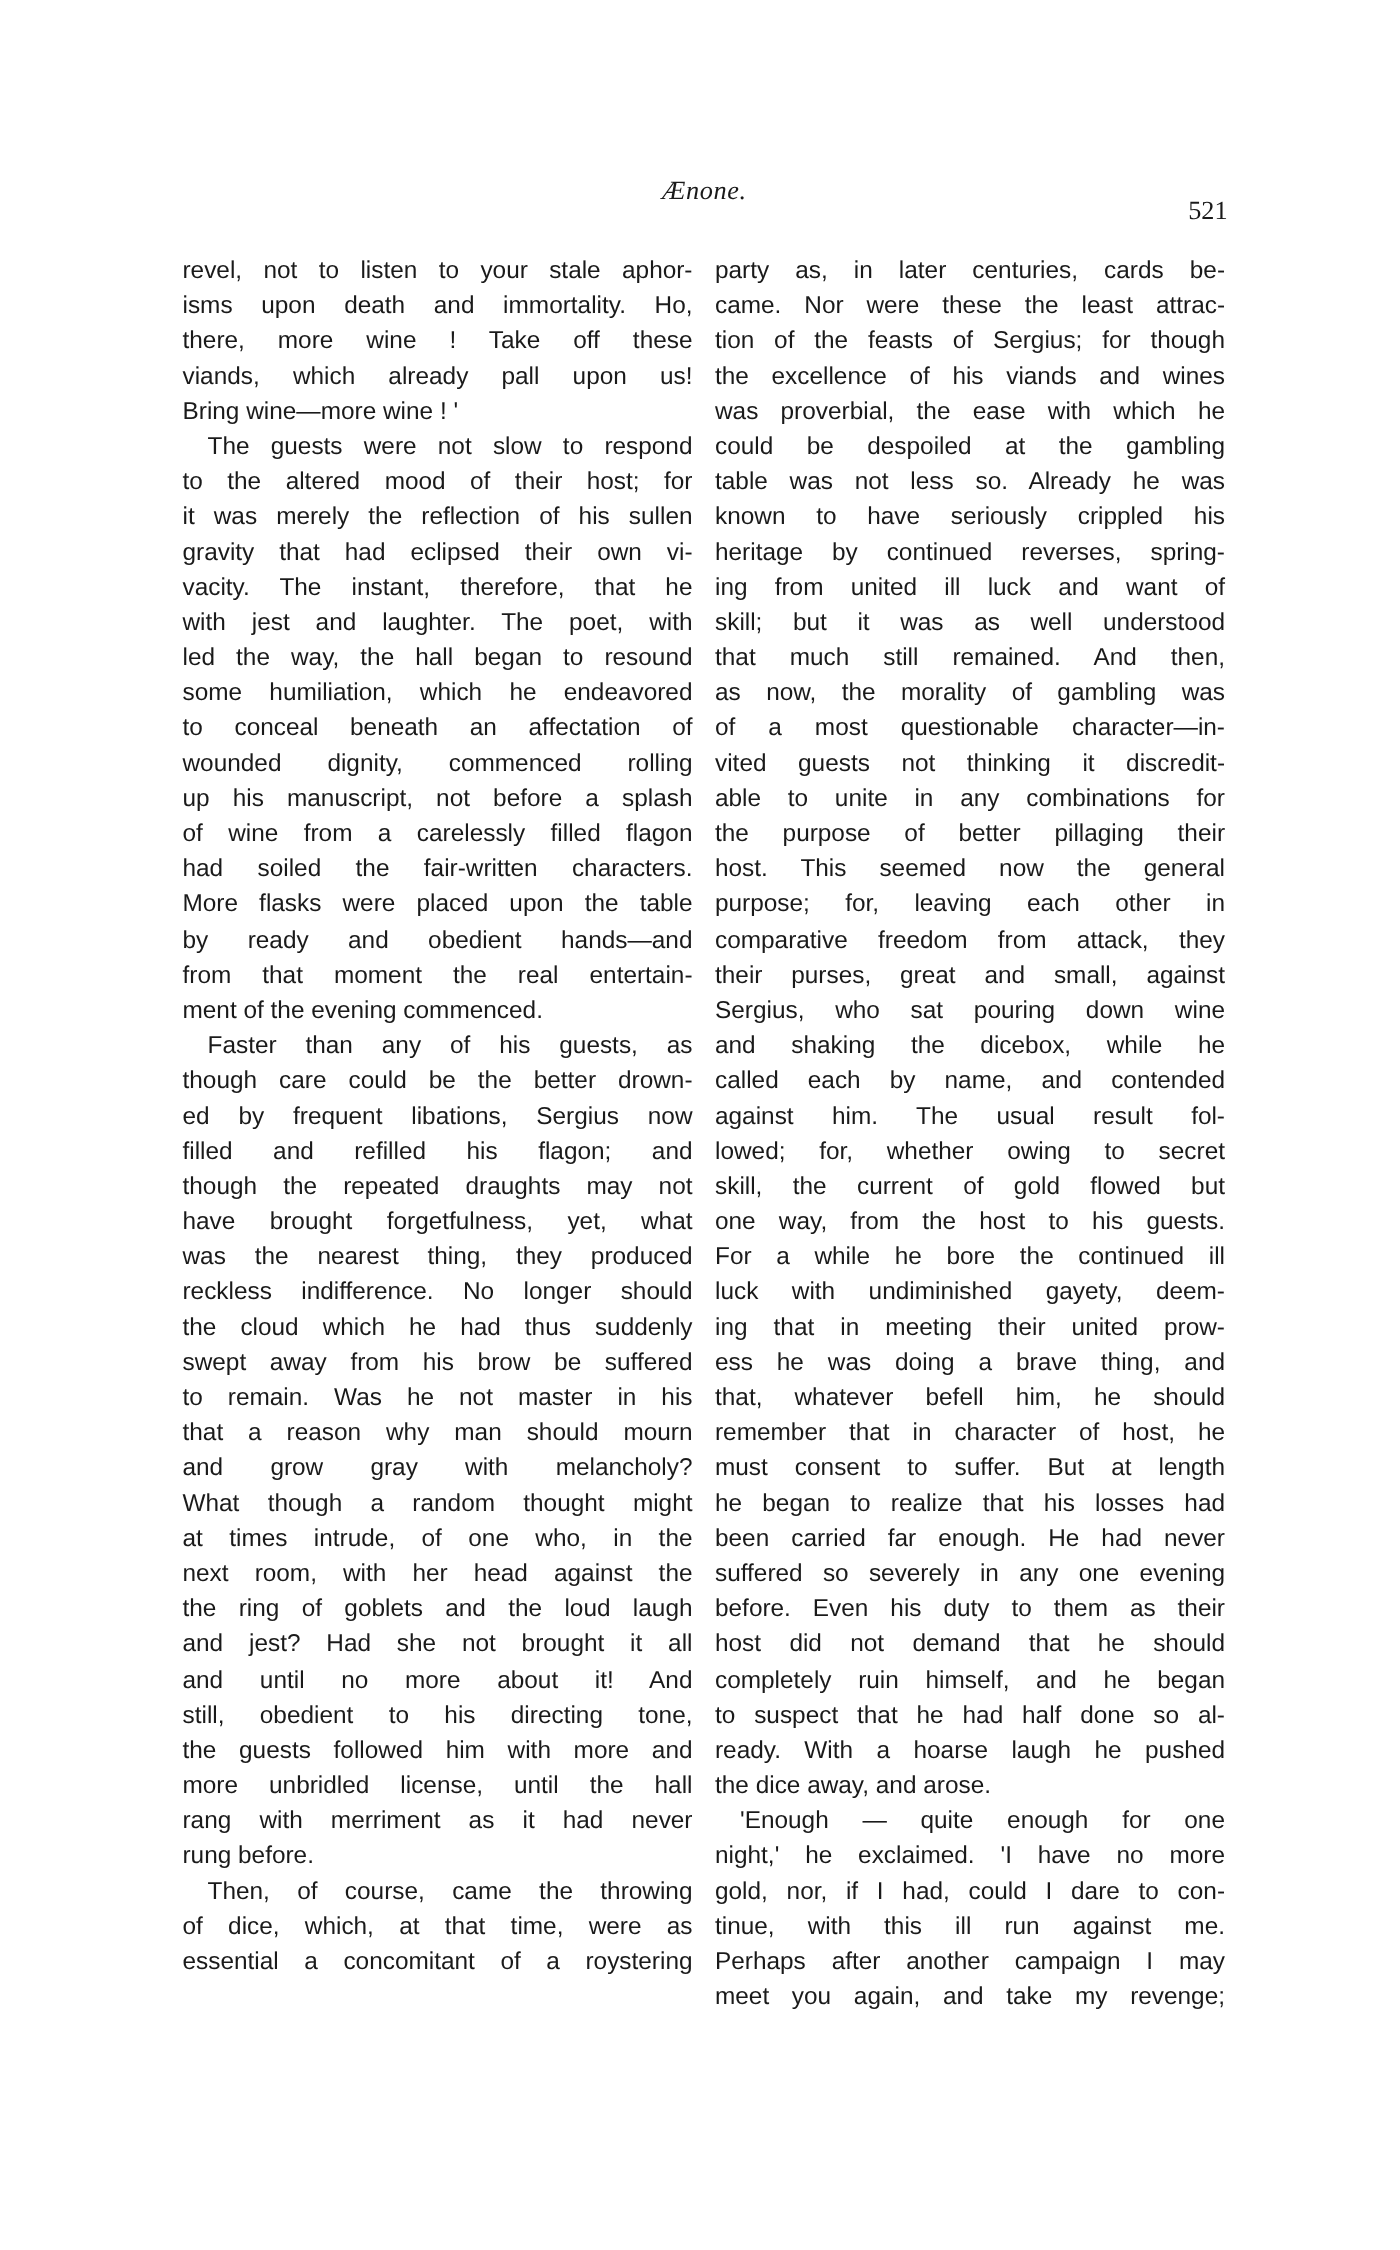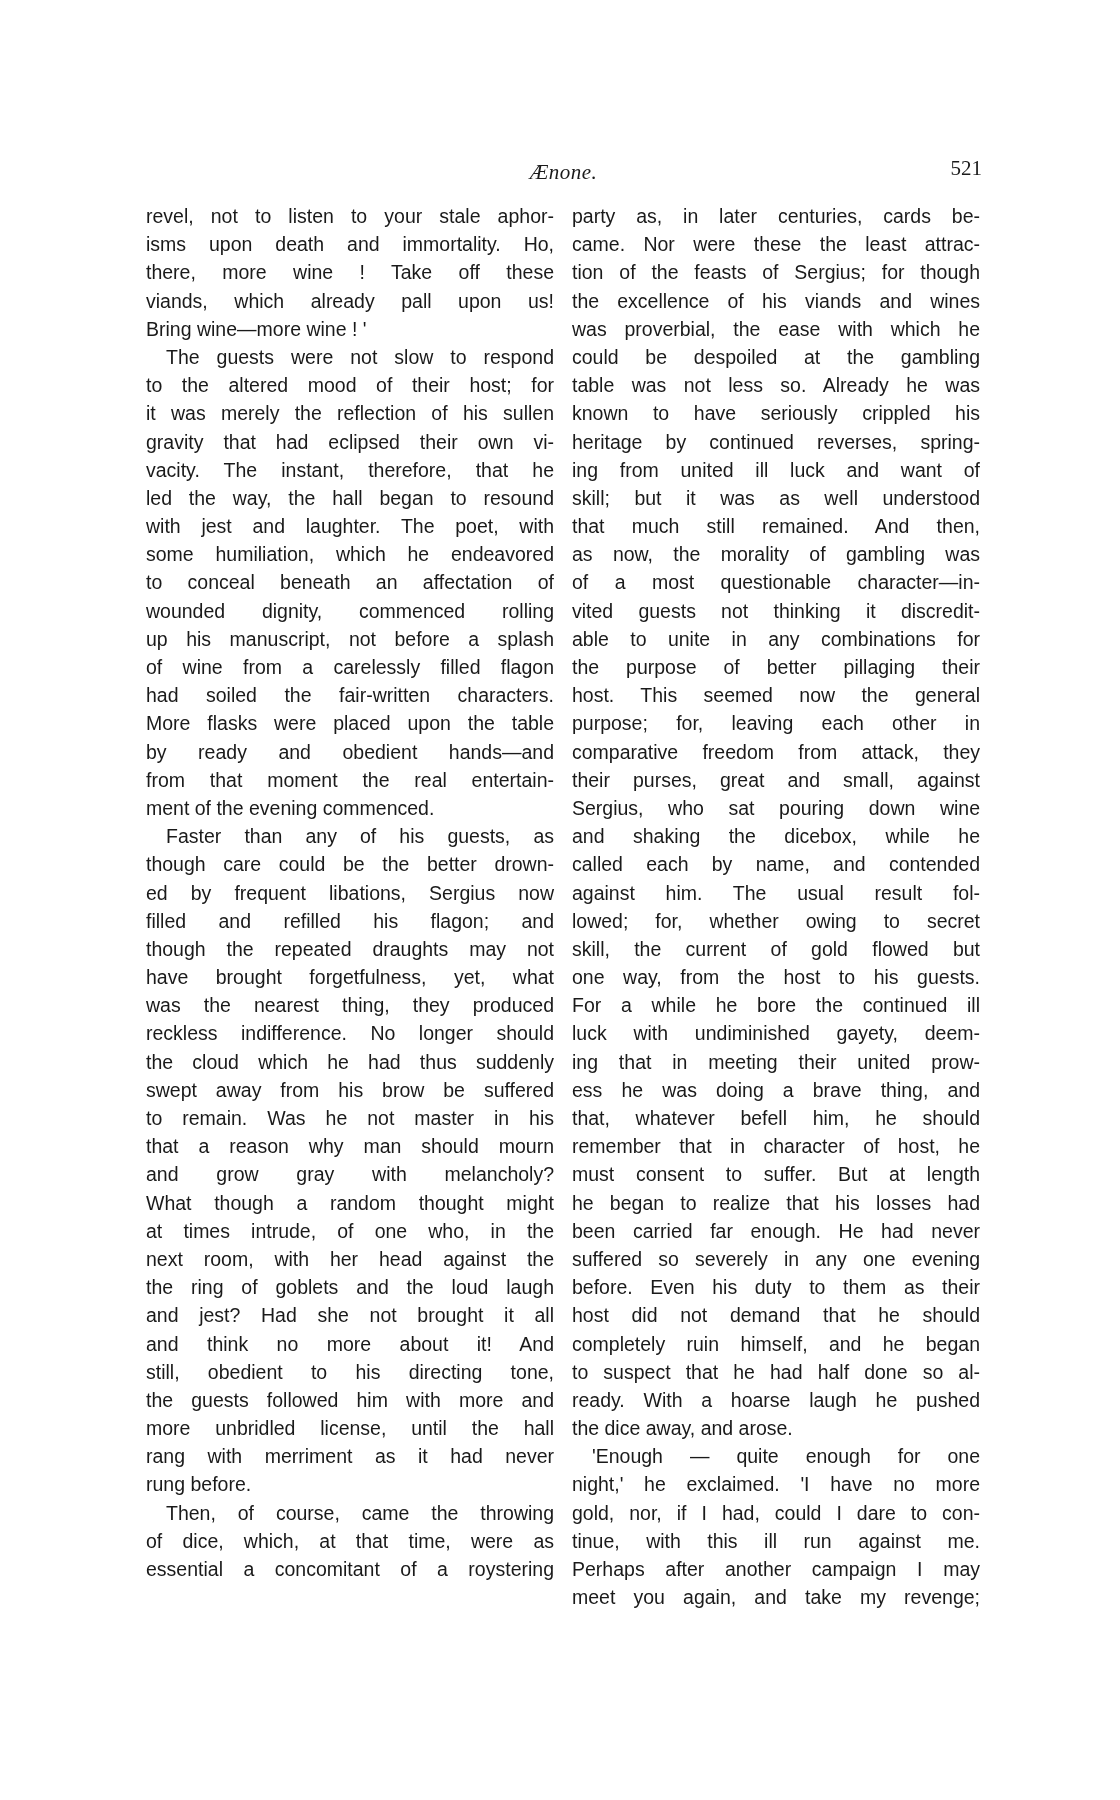--- a/index.html
+++ b/index.html
@@ -1,18 +1,18 @@
 <!DOCTYPE html>
 <html><head>
 <meta charset="utf-8">
 <style>
   html, body { margin: 0; padding: 0; background: #ffffff; }
   body { width: 1120px; height: 1800px; position: relative; overflow: hidden; font-family: "DejaVu Serif", "Liberation Serif", serif; color: #1a1a1a; }
   .page-header { position: absolute; top: 140px; left: 145px; width: 837px; height: 30px; }
-  .running-title { position: absolute; left: 0; right: 0; text-align: center; font-style: italic; font-size: 21px; font-family: "Liberation Serif", serif; letter-spacing: 0.5px; margin-top: 20px; }
+  .running-title { position: absolute; left: 0; right: 0; text-align: center; font-style: italic; font-size: 21px; font-family: "Liberation Serif", serif; letter-spacing: 0.5px; }
   .page-number { position: absolute; right: 0; top: 16px; font-size: 21px; font-family: "Liberation Serif", serif; }
   .column { position: absolute; top: 202px; width: 408px; font-family: Liberation Sans, sans-serif; font-size: 19.5px; line-height: 28.2px; }
   .col-left { left: 146px; }
   .col-right { left: 572px; }
   .line { display: block; white-space: nowrap; text-align: justify; text-align-last: justify; height: 28.2px; overflow: visible; }
   .line.last { text-align-last: left; }
   .line.indent { padding-left: 20px; }
 </style>
 </head>
 <body>
@@ -26,22 +26,22 @@
     <span class="line">revel, not to listen to your stale aphor-</span>
     <span class="line">isms upon death and immortality.  Ho,</span>
     <span class="line">there,  more  wine !  Take  off  these</span>
     <span class="line">viands, which already pall upon us!</span>
     <span class="line last">Bring wine—more wine ! '</span>
     <span class="line indent">The guests were not slow to respond</span>
     <span class="line">to the altered mood of their host; for</span>
     <span class="line">it was merely the reflection of his sullen</span>
     <span class="line">gravity that had eclipsed their own vi-</span>
     <span class="line">vacity.  The instant, therefore, that he</span>
+    <span class="line">with jest and laughter.  The poet, with</span>
     <span class="line">led the way, the hall began to resound</span>
-    <span class="line">with jest and laughter.  The poet, with</span>
     <span class="line">some humiliation, which he endeavored</span>
     <span class="line">to conceal beneath an affectation of</span>
     <span class="line">wounded dignity, commenced rolling</span>
     <span class="line">up his manuscript, not before a splash</span>
     <span class="line">of wine from a carelessly filled flagon</span>
     <span class="line">had soiled the fair-written characters.</span>
     <span class="line">More flasks were placed upon the table</span>
     <span class="line">by ready and obedient hands—and</span>
     <span class="line">from that moment the real entertain-</span>
     <span class="line last">ment of the evening commenced.</span>
@@ -56,21 +56,21 @@
     <span class="line">the cloud which he had thus suddenly</span>
     <span class="line">swept away from his brow be suffered</span>
     <span class="line">to remain.  Was he not master in his</span>
     <span class="line">that a reason why man should mourn</span>
     <span class="line">and grow gray with melancholy?</span>
     <span class="line">What though a random thought might</span>
     <span class="line">at times intrude, of one who, in the</span>
     <span class="line">next room, with her head against the</span>
     <span class="line">the ring of goblets and the loud laugh</span>
     <span class="line">and jest?  Had she not brought it all</span>
-    <span class="line">and think no more about it!  And</span>
+    <span class="line">and until no more about it!  And</span>
     <span class="line">still, obedient to his directing tone,</span>
     <span class="line">the guests followed him with more and</span>
     <span class="line">more unbridled license, until the hall</span>
     <span class="line">rang with merriment as it had never</span>
     <span class="line last">rung before.</span>
     <span class="line indent">Then, of course, came the throwing</span>
     <span class="line">of dice, which, at that time, were as</span>
     <span class="line">essential a concomitant of a roystering</span>
   </div>
 <div class="column col-right" id="col-right">

